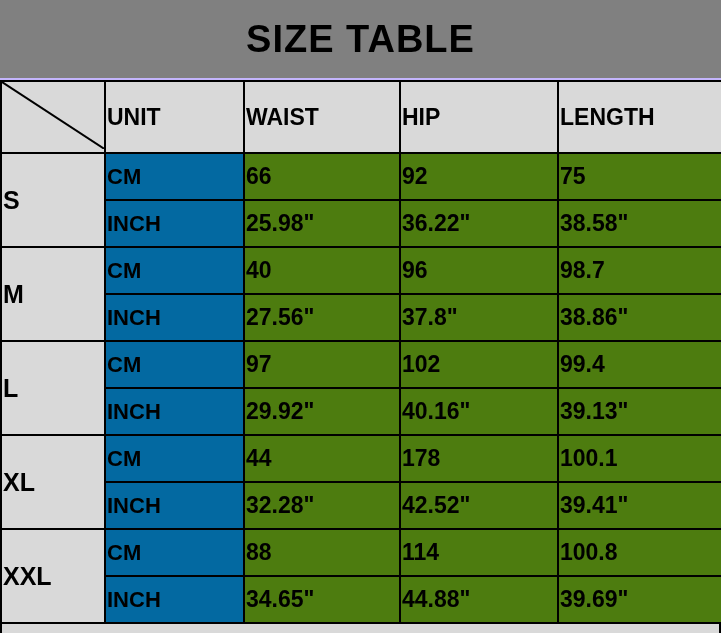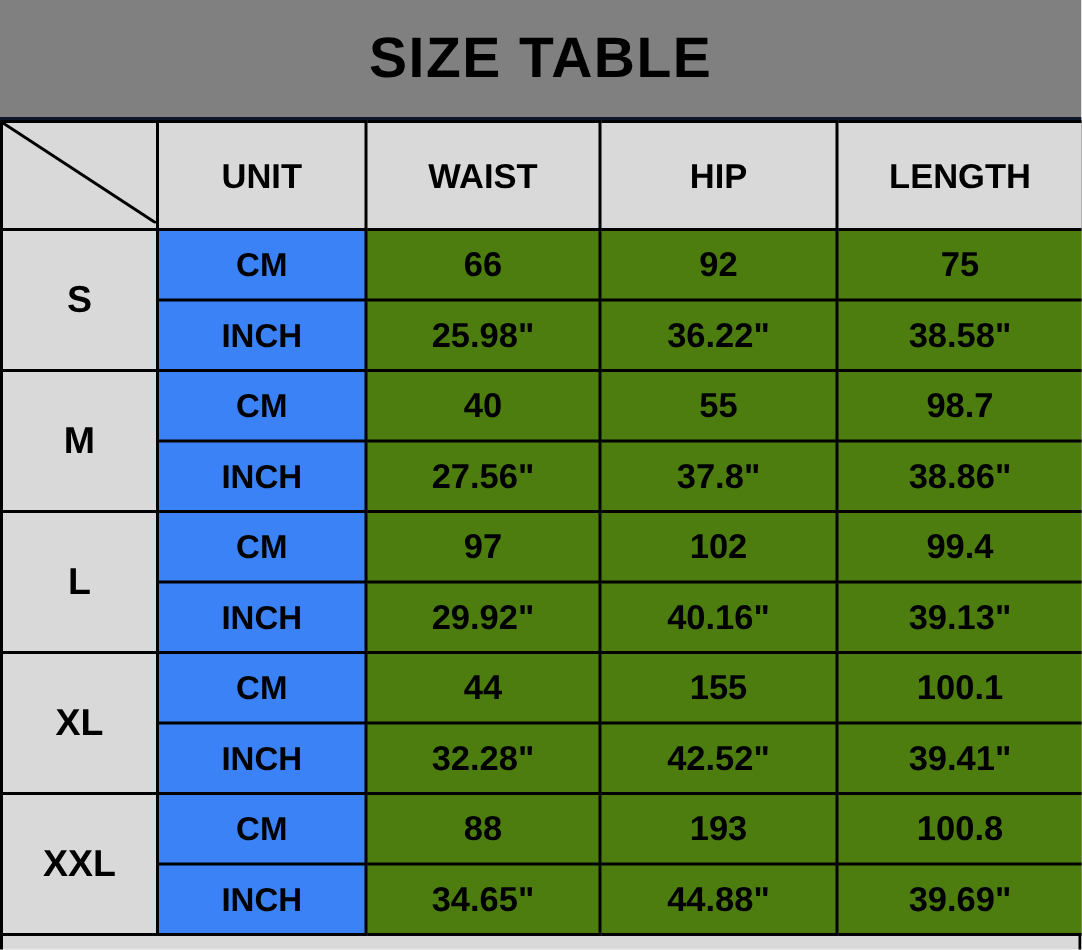--- a/index.html
+++ b/index.html
@@ -19,37 +19,36 @@
     height: 633px;
     background: #ffffff;
     box-sizing: border-box;
   }
   .title-bar {
     height: 78px;
     background: #808080;
     display: flex;
     align-items: center;
     justify-content: center;
-    border-bottom: 2px solid #0f172a;
+    border-bottom: 2px solid #c4b5fd;
   }
   .title-bar .title-text {
     font-size: 38px;
     font-weight: bold;
     letter-spacing: 1px;
     color: #000000;
     font-family: "Liberation Sans", sans-serif;
   }
   table.size-table {
     border-collapse: collapse;
     width: 721px;
     table-layout: fixed;
   }
   table.size-table td {
     border: 2px solid #000000;
-    text-align: center;
     vertical-align: middle;
     color: #000000;
     font-family: "Liberation Sans", sans-serif;
   }
   
   col.c-size   { width: 104px; }
   col.c-unit   { width: 139px; }
   col.c-waist  { width: 156px; }
   col.c-hip    { width: 158px; }
   col.c-length { width: 164px; }
@@ -70,21 +69,21 @@
     font-size: 23px;
     font-weight: bold;
     height: 68px;
   }
   .size-cell {
     background: #d9d9d9;
     font-size: 25px;
     font-weight: bold;
   }
   .unit-cell {
-    background: #3b82f6;
+    background: #0369a1;
     font-size: 22px;
     font-weight: bold;
     height: 43px;
   }
   .val-cell {
     background: #4d7c0f;
     font-size: 23px;
     font-weight: bold;
     height: 43px;
   }
@@ -140,21 +139,21 @@
         <td class="unit-cell">INCH</td>
         <td class="val-cell">25.98"</td>
         <td class="val-cell">36.22"</td>
         <td class="val-cell">38.58"</td>
       </tr>
 
       <tr>
         <td class="size-cell" rowspan="2">M</td>
         <td class="unit-cell">CM</td>
         <td class="val-cell">40</td>
-        <td class="val-cell">55</td>
+        <td class="val-cell">96</td>
         <td class="val-cell">98.7</td>
       </tr>
       <tr>
         <td class="unit-cell">INCH</td>
         <td class="val-cell">27.56"</td>
         <td class="val-cell">37.8"</td>
         <td class="val-cell">38.86"</td>
       </tr>
 
       <tr>
@@ -168,35 +167,35 @@
         <td class="unit-cell">INCH</td>
         <td class="val-cell">29.92"</td>
         <td class="val-cell">40.16"</td>
         <td class="val-cell">39.13"</td>
       </tr>
 
       <tr>
         <td class="size-cell" rowspan="2">XL</td>
         <td class="unit-cell">CM</td>
         <td class="val-cell">44</td>
-        <td class="val-cell">155</td>
+        <td class="val-cell">178</td>
         <td class="val-cell">100.1</td>
       </tr>
       <tr>
         <td class="unit-cell">INCH</td>
         <td class="val-cell">32.28"</td>
         <td class="val-cell">42.52"</td>
         <td class="val-cell">39.41"</td>
       </tr>
 
       <tr>
         <td class="size-cell" rowspan="2">XXL</td>
         <td class="unit-cell">CM</td>
         <td class="val-cell">88</td>
-        <td class="val-cell">193</td>
+        <td class="val-cell">114</td>
         <td class="val-cell">100.8</td>
       </tr>
       <tr>
         <td class="unit-cell">INCH</td>
         <td class="val-cell">34.65"</td>
         <td class="val-cell">44.88"</td>
         <td class="val-cell">39.69"</td>
       </tr>
     </tbody>
   </table>

